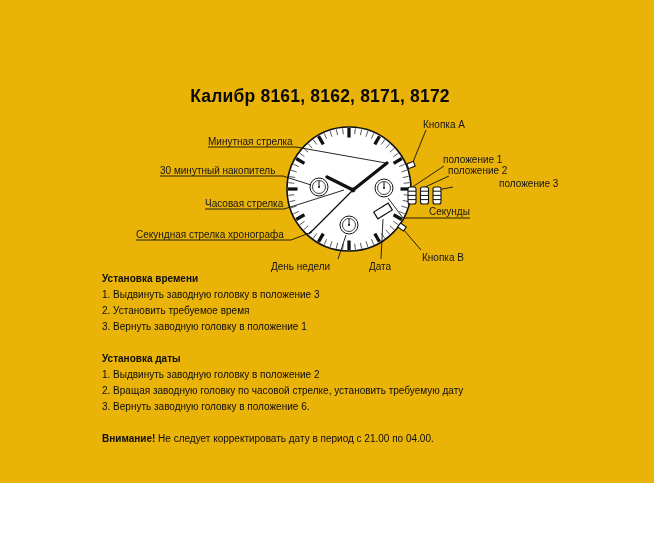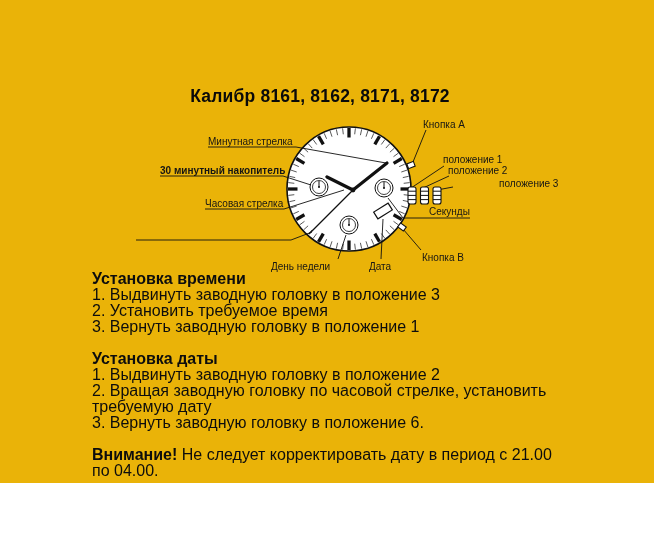--- a/index.html
+++ b/index.html
@@ -10,22 +10,22 @@
   .title {
     position:absolute; top:86px; left:0; width:640px; text-align:center;
     font-size:17.5px; font-weight:bold; letter-spacing:.2px; color:#0a0a0a;
   }
   .diagram-svg { position:absolute; left:0; top:0; }
   .dlabel {
     position:absolute; font-size:10px; line-height:11px;
     white-space:nowrap; color:#151515;
   }
   .body-text {
-    position:absolute; left:92px; top:271px; width:480px;
-    font-size:16px; line-height:16px; color:#0d0d0d;
+    position:absolute; left:102px; top:271px; width:480px;
+    font-size:10px; line-height:16px; color:#0d0d0d;
   }
   .body-text .heading { font-weight:bold; }
   .spacer { height:16px; }
   .warning-label { font-weight:bold; }
   .pagenum {
     position:absolute; top:444px; left:0; width:647px; text-align:center;
     font-size:11px; color:#0d0d0d;
   }
   svg .ink   { stroke:#111; fill:none; }
   svg .fillw { fill:#fff; stroke:#111; }
@@ -166,22 +166,23 @@
         <g>
           <rect x="433" y="187" width="8" height="17" rx="2" class="fillw" stroke-width="1.1"></rect>
           <line x1="433" x2="441" y1="191.2" y2="191.2" stroke="#111" stroke-width="1"></line>
           <line x1="433" x2="441" y1="195.4" y2="195.4" stroke="#111" stroke-width="1"></line>
           <line x1="433" x2="441" y1="199.6" y2="199.6" stroke="#111" stroke-width="1"></line>
         </g>
       </g>
   </svg>
 
   <div class="dlabel" style="left:208px; top:136px;">Минутная стрелка</div>
-  <div class="dlabel" style="left:160px; top:165px;font-weight:bold;">30 минутный накопитель</div>
+  <div class="dlabel" style="left:160px; top:165px;">30 минутный накопитель</div>
   <div class="dlabel" style="left:205px; top:198px;">Часовая стрелка</div>
+  <div class="dlabel" style="left:136px; top:229px;">Секундная стрелка хронографа</div>
   <div class="dlabel" style="left:271px; top:261px;">День недели</div>
   <div class="dlabel" style="left:369px; top:261px;">Дата</div>
   <div class="dlabel" style="left:423px; top:119px;">Кнопка A</div>
   <div class="dlabel" style="left:443px; top:154px;">положение 1</div>
   <div class="dlabel" style="left:448px; top:165px;">положение 2</div>
   <div class="dlabel" style="left:452px; top:178px;padding-left:47px;">положение 3</div>
   <div class="dlabel" style="left:429px; top:206px;">Секунды</div>
   <div class="dlabel" style="left:422px; top:252px;">Кнопка B</div>
 
   <div class="body-text">

